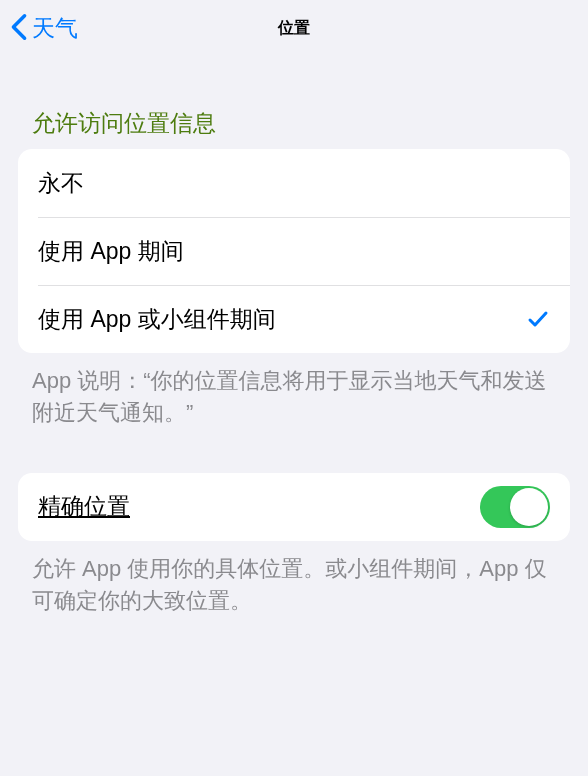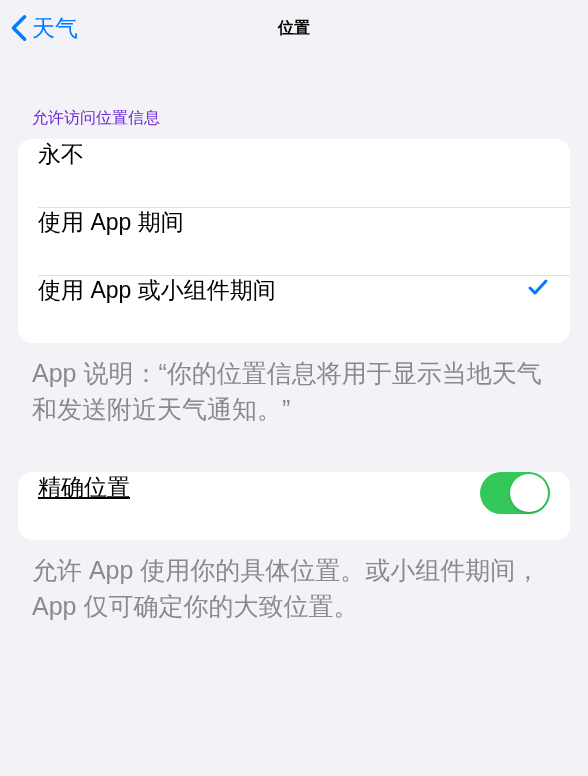--- a/index.html
+++ b/index.html
@@ -18,52 +18,52 @@
     }
     .nav-bar {
       height: 56px;
       display: flex;
       align-items: center;
       position: relative;
       padding: 0 8px;
     }
     .back-button {
       display: flex;
-      align-items: center;
+      align-items: flex-start;
       color: #007aff;
       font-size: 23px;
       cursor: pointer;
       padding: 4px 2px;
     }
     .back-chevron {
       width: 18px;
       height: 28px;
       margin-right: 4px;
     }
     .nav-title {
       position: absolute;
       left: 50%;
       transform: translateX(-50%);
       font-size: 16px;
       font-weight: 600;
     }
     .section-header {
-      font-size: 16px;
-      color: #6d28d9;
+      font-size: 23px;
+      color: #4d7c0f;
       padding: 52px 32px 10px 32px;
     }
     .group {
       background: #ffffff;
       margin: 0 18px;
       border-radius: 14px;
       overflow: hidden;
     }
     .row {
       display: flex;
-      align-items: flex-start;
+      align-items: center;
       justify-content: space-between;
       padding: 0 20px;
       min-height: 68px;
       font-size: 23px;
       position: relative;
       cursor: pointer;
     }
     .row + .row::before {
       content: "";
       position: absolute;
@@ -73,21 +73,21 @@
       height: 1px;
       background: #e0e0e2;
     }
     .check-icon {
       width: 24px;
       height: 24px;
       color: #007aff;
       flex-shrink: 0;
     }
     .section-footer {
-      font-size: 25px;
+      font-size: 22px;
       color: #8a8a8e;
       padding: 12px 32px 0 32px;
       line-height: 1.45;
     }
     .group2 {
       margin-top: 44px;
       text-decoration: underline;
     }
     .toggle {
       width: 70px;

